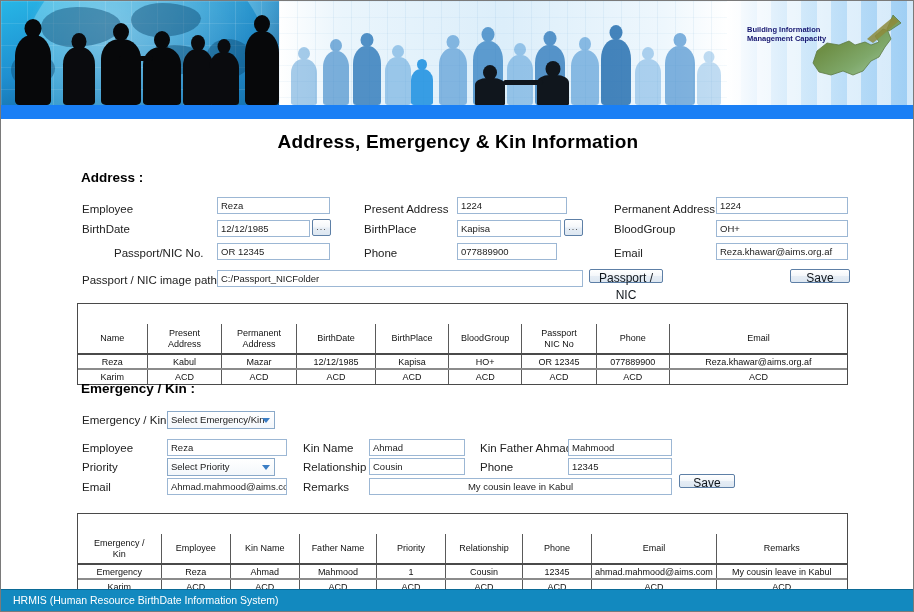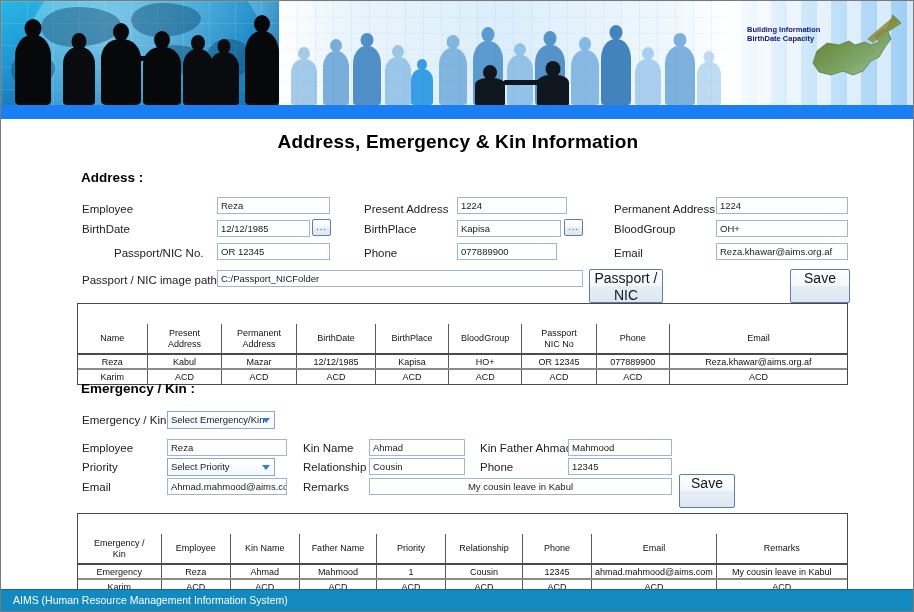--- a/index.html
+++ b/index.html
@@ -188,25 +188,25 @@
     border-left: 4px solid transparent;
     border-right: 4px solid transparent;
     border-top: 5px solid #3b7dc4;
   }
   .btn {
     position: absolute;
     border: 1px solid #5d7fa6;
     border-radius: 2px;
     background: linear-gradient(#ffffff 0%, #f4f7fa 48%, #e6edf5 52%, #dde7f1 100%);
     font-family: "Liberation Sans", sans-serif;
-    font-size: 14px;
+    font-size: 12px;
     color: #10161c;
     text-align: center;
     line-height: 17px;
-    height: 34px;
+    height: 14px;
     cursor: pointer;
   }
   .btn.dots {
     font-size: 9px; letter-spacing: 1px; color: #444;
   }
 
   
   .grid {
     position: absolute;
     border: 1px solid #4a4a4a;
@@ -391,21 +391,21 @@
             <stop offset="100%" stop-color="#a8cfae"></stop>
           </linearGradient>
         </defs>
         <path d="M88,6 L96,14 L84,22 L78,20 L70,27 L74,33 L66,36 L60,33 L50,36
                  L44,32 L34,36 L22,34 L12,42 L8,54 L14,63 L26,66 L38,62 L48,66
                  L58,62 L66,52 L74,48 L80,38 L86,30 L82,20 Z" fill="url(#mg)" stroke="#5d7a43" stroke-width="0.8"></path>
         <path d="M62,30 L76,18 L88,8 L94,12 L80,24 L68,34 Z" fill="#8d8b3c" opacity=".85"></path>
       </svg>
       <div class="aims-logo">
         <div class="aims-tag">Building Information</div>
-        <div class="aims-tag" style="margin-top:0">BirthDate Capacity</div>
+        <div class="aims-tag" style="margin-top:0">Management Capacity</div>
       </div>
     </div>
   </div>
   <div class="blue-bar"></div>
 
   <div class="page-title">Address, Emergency &amp; Kin Information</div>
 
   <div class="section-title" style="left:80px; top:169px;">Address :</div>
 
   <div class="fld-label" style="left:81px; top:202px;">Employee</div>
@@ -579,16 +579,16 @@
             <td>ACD</td>
             <td>ACD</td>
             <td>ACD</td>
             <td>ACD</td>
           </tr>
         </tbody>
     </table>
   </div>
 
   <div class="footer">
-    <div class="footer-text">AIMS  (Human Resource Management Information System)</div>
+    <div class="footer-text">HRMIS  (Human Resource BirthDate Information System)</div>
   </div>
 
 </div>
 
 </body></html>

